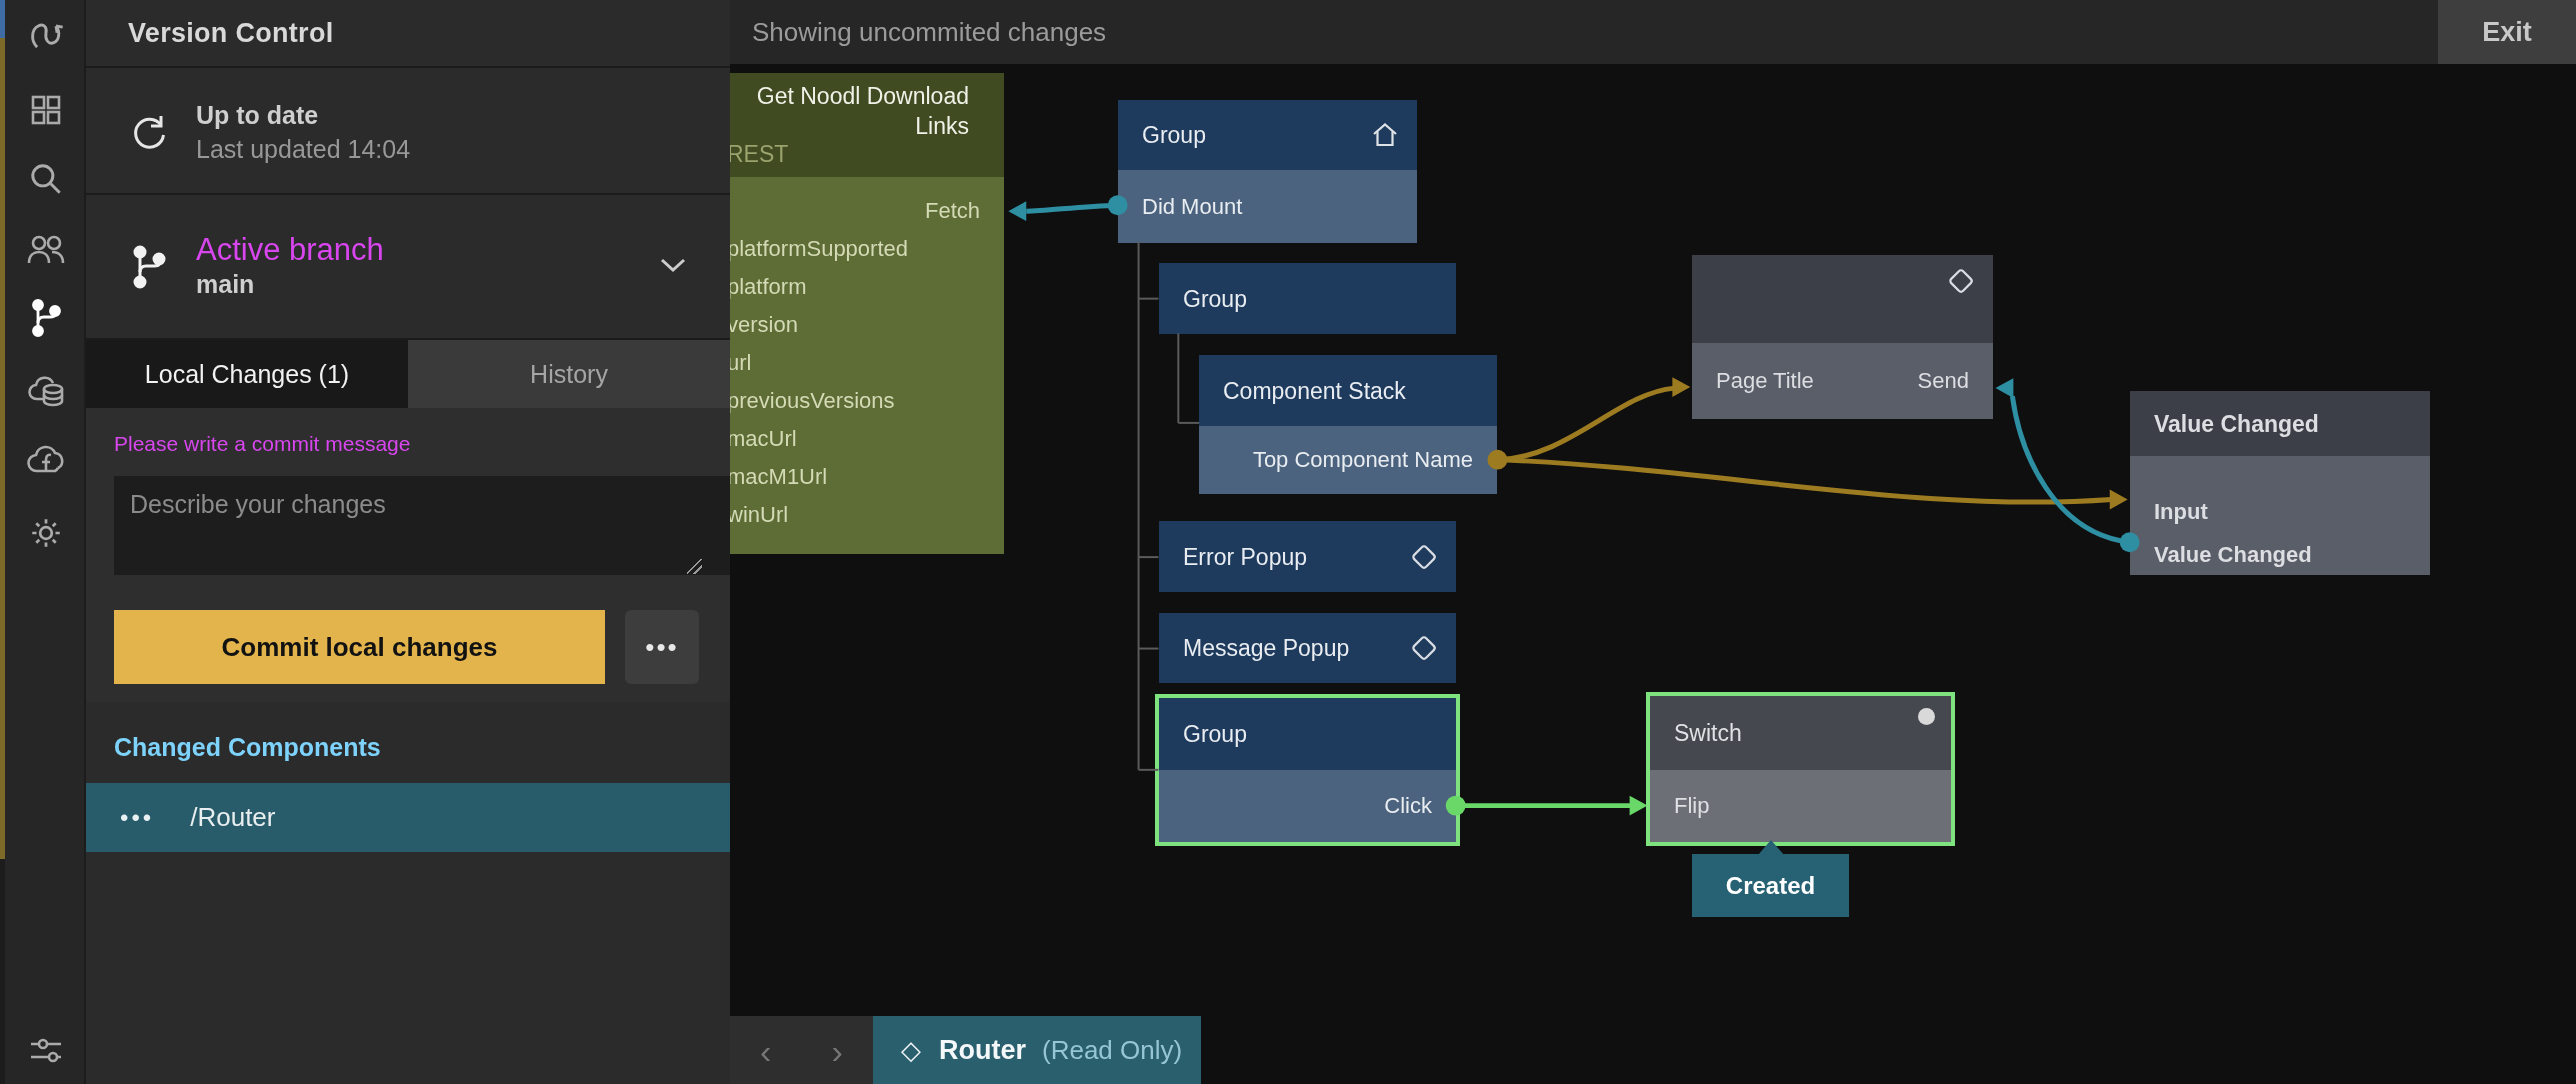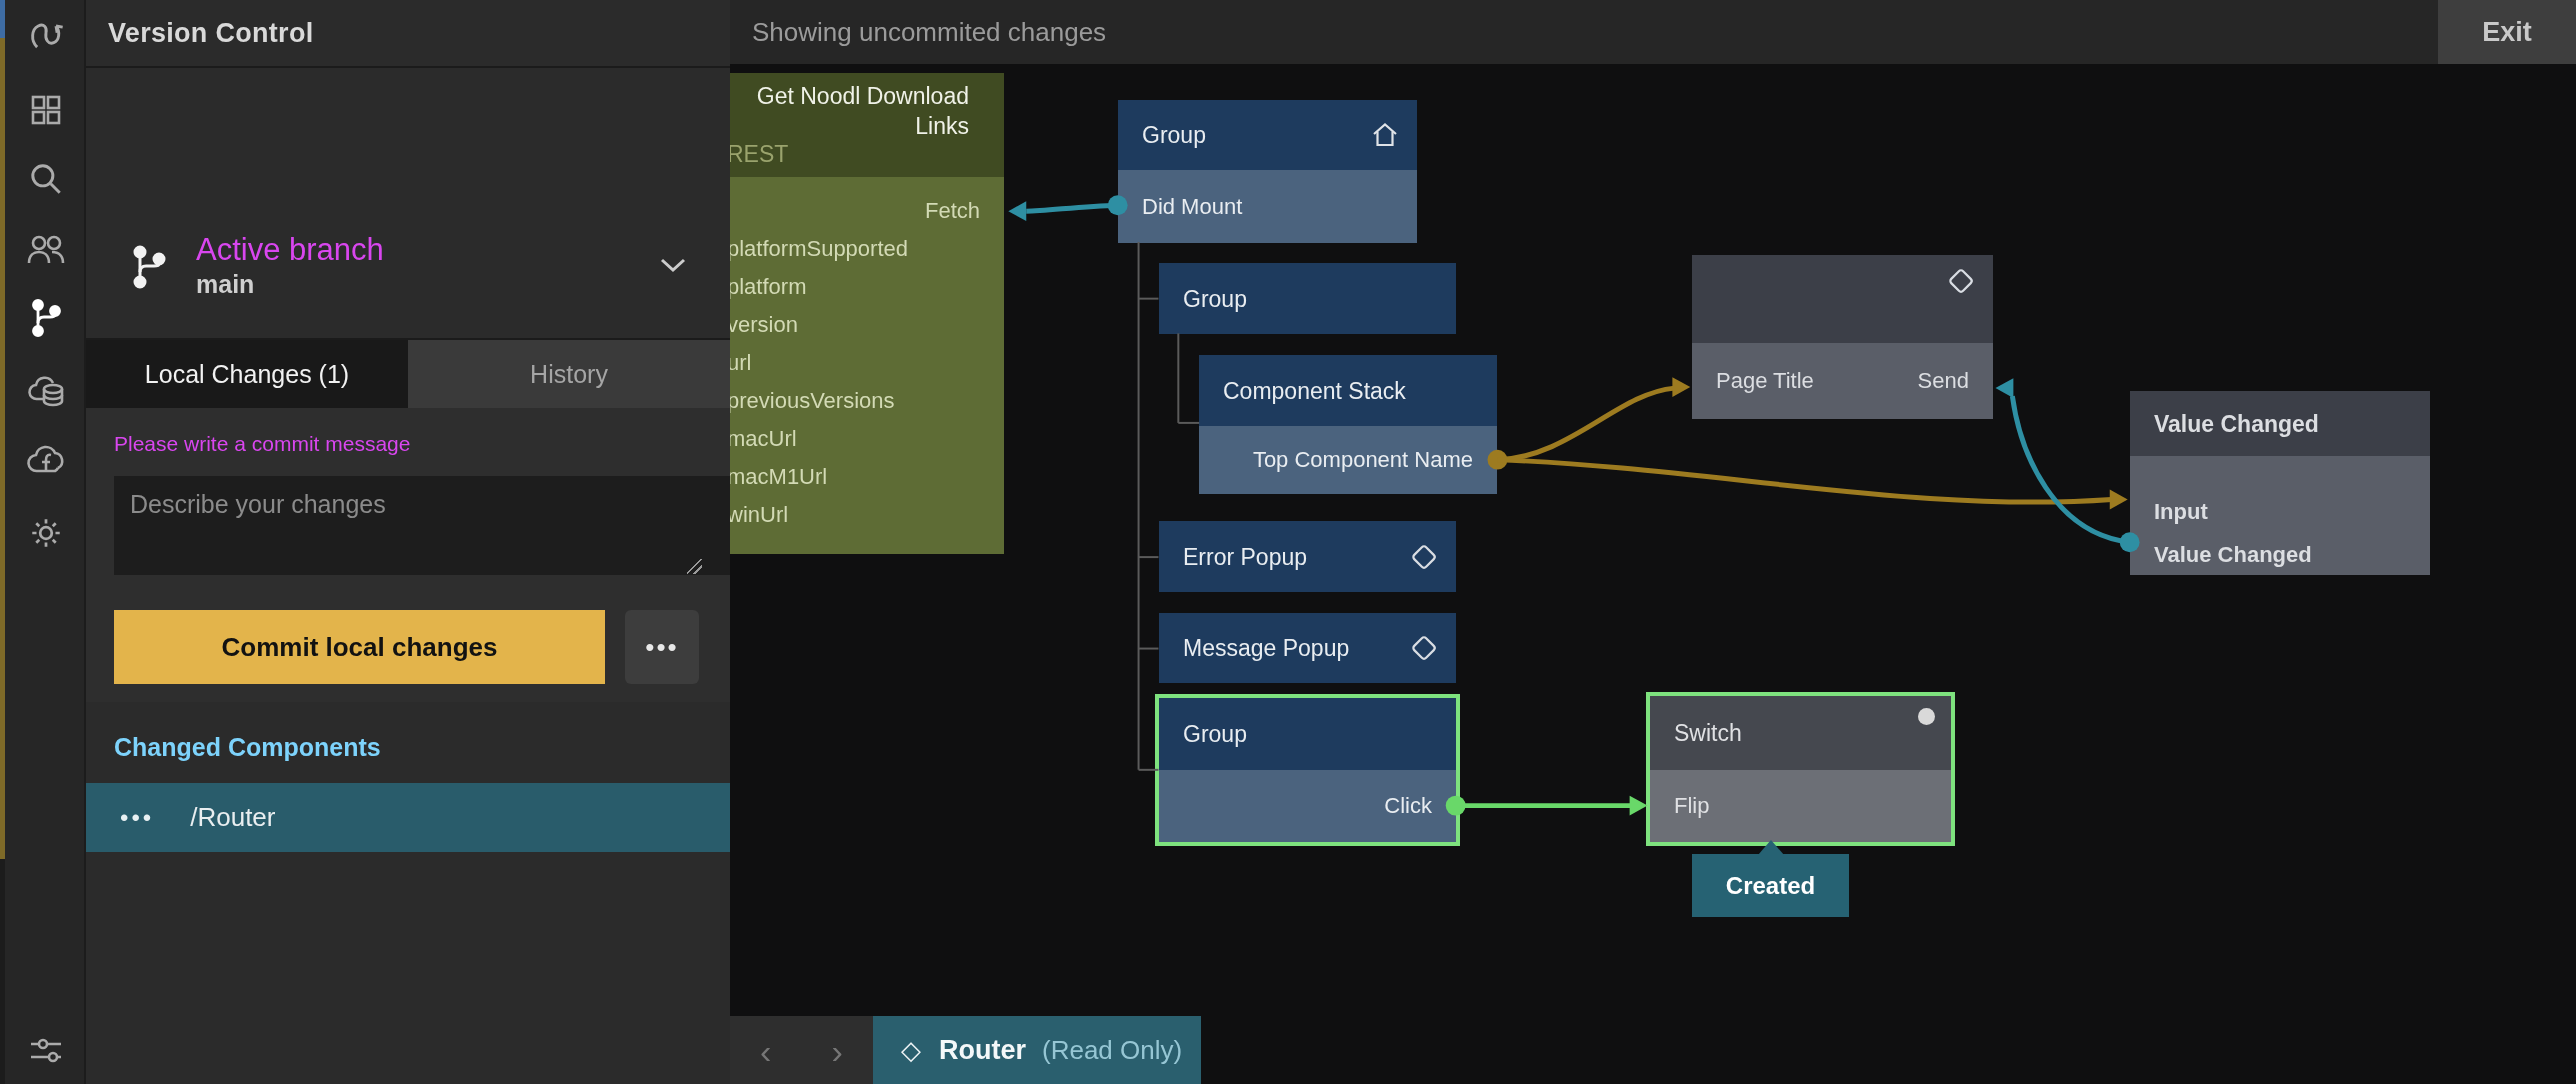--- a/index.html
+++ b/index.html
@@ -15,21 +15,21 @@
   
   #sidebar { position:absolute; left:5px; top:0; width:81px; height:1085px; background:#262626; border-right:2px solid #1c1c1c; }
   .side-icon { position:absolute; left:0; width:81px; height:56px; display:flex; align-items:center; justify-content:center; color:#ababab; cursor:pointer; }
   .side-icon svg { stroke:#ababab; }
   .side-icon.active svg { stroke:#ffffff; }
   .side-icon.active svg .fillpart { fill:#ffffff; }
   .side-icon svg .fillpart { fill:#ababab; }
 
   
   #panel { position:absolute; left:86px; top:0; width:644px; height:1085px; background:#2b2b2b; }
-  #panel-header { position:absolute; top:0; left:0; width:644px; height:68px; border-bottom:2px solid #1b1b1b; display:flex; align-items:center; padding-left:22px; }
+  #panel-header { position:absolute; top:0; left:0; width:644px; height:68px; border-bottom:2px solid #1b1b1b; display:flex; align-items:center; padding-left:42px; }
   #panel-title { font-size:27px; font-weight:bold; color:#d9d9d9; letter-spacing:0.3px; }
 
   .panel-section { position:absolute; left:0; width:644px; border-bottom:2px solid #1b1b1b; }
   #sync-section { top:70px; height:125px; }
   #branch-section { top:195px; height:145px; }
   .section-icon { position:absolute; left:40px; top:50%; transform:translateY(-50%); width:48px; display:flex; justify-content:center; }
   .section-text { position:absolute; left:110px; top:50%; transform:translateY(-50%); }
   .sec-strong { font-size:25px; font-weight:bold; color:#cfcfcf; line-height:34px; }
   .sec-dim { font-size:25px; color:#989898; line-height:34px; }
   .sec-dim-first { font-size:31px; color:#d946ef; line-height:34px; }
@@ -183,20 +183,32 @@
           <circle cx="26" cy="24" r="4"></circle>
         </svg>
       </div>
     </div>
 
   <div id="panel">
     <div id="panel-header">
       <span id="panel-title">Version Control</span>
     </div>
 
+    <div id="sync-section" class="panel-section">
+      <span class="section-icon">
+        <svg width="44" height="44" viewBox="0 0 44 44" fill="none" stroke="#e6e6e6" stroke-width="3">
+          <path d="M33 15 A 14 14 0 1 0 35.5 25"></path>
+          <path d="M33 6 L33 16 L23 16" fill="none"></path>
+        </svg>
+      </span>
+      <span class="section-text">
+        <div class="sec-strong">Up to date</div>
+        <div class="sec-dim">Last updated 14:04</div>
+      </span>
+    </div>
 
     <div id="branch-section" class="panel-section">
       <span class="section-icon">
         <svg width="44" height="48" viewBox="0 0 44 48" fill="none" stroke="#f2f2f2" stroke-width="3">
           <circle cx="12" cy="9" r="5" fill="#f2f2f2"></circle>
           <circle cx="12" cy="39" r="5" fill="#f2f2f2"></circle>
           <circle cx="31" cy="16" r="5" fill="#f2f2f2"></circle>
           <path d="M12 14 L12 34"></path>
           <path d="M12 29 Q12 23 18 23 L26 23 Q31 23 31 21"></path>
         </svg>

